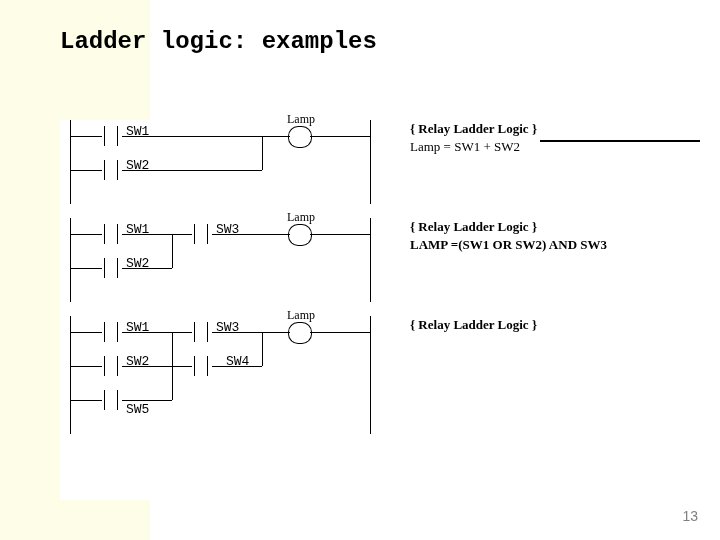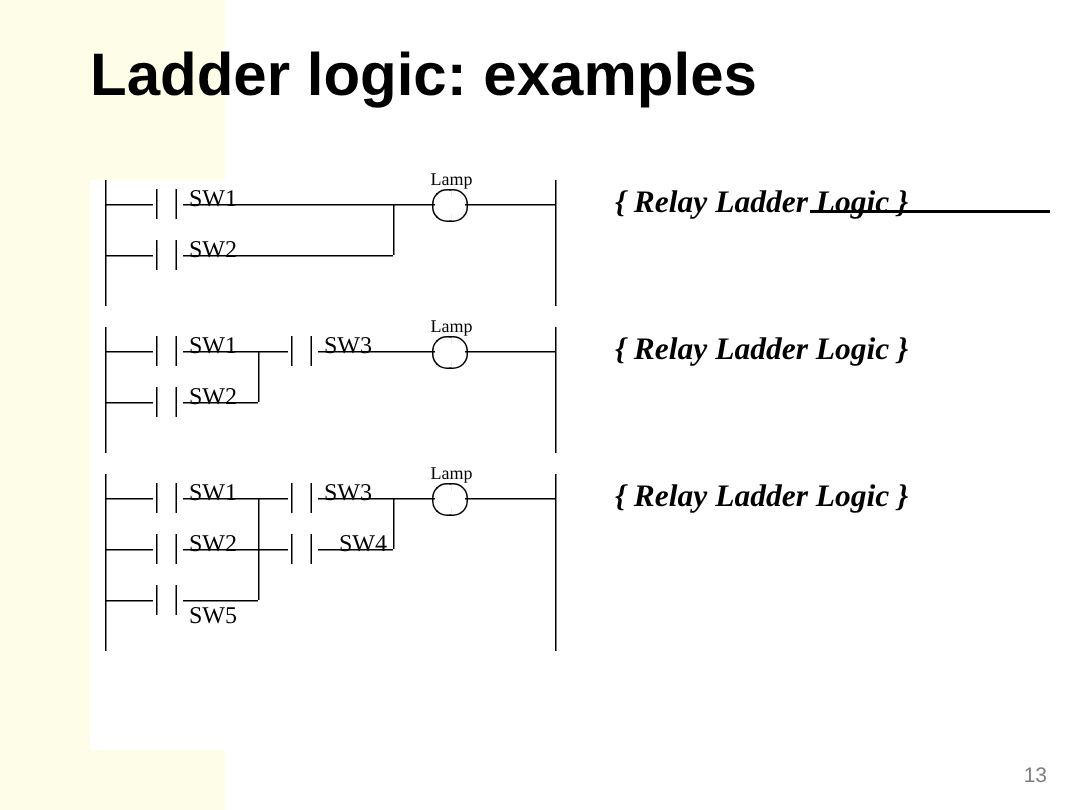--- a/index.html
+++ b/index.html
@@ -19,23 +19,23 @@
     top: 0;
     width: 150px;
     height: 540px;
     background: #fdfde8;
     z-index: 0;
   }
   .title {
     position: absolute;
     left: 60px;
     top: 28px;
-    font-family: Liberation Sans, sans-serif;
+    font-family: Liberation Mono, monospace;
     font-weight: 700;
-    font-size: 40px;
+    font-size: 24px;
     z-index: 2;
   }
   .title-rule {
     position: absolute;
     left: 540px;
     top: 140px;
     width: 160px;
     height: 0;
     border-top: 2px solid #000;
     z-index: 2;
@@ -65,23 +65,22 @@
     border: none;
   }
   .diagram {
     position: relative;
     flex: 0 0 320px;
     height: var(--h, 90px);
   }
   .annot {
     flex: 1;
     padding-left: 30px;
-    font-size: 21px;
+    font-size: 13px;
     line-height: 1.35;
-    font-style: italic;
   }
   .annot .hdr { font-weight: 700; }
   .annot .eq  { font-weight: 700; }
   .annot .eq2 { font-weight: 400; }
 
   
   .rail {
     position: absolute;
     top: 0;
     bottom: 0;
@@ -110,23 +109,24 @@
     top: 0;
     bottom: 0;
     width: 0;
     border-left: 1px solid #000;
   }
   .contact::before { left: 4px; }
   .contact::after  { right: 4px; }
 
   .clabel {
     position: absolute;
-    font-size: 16px;
+    font-size: 13px;
     transform: translateY(-2px);
     white-space: nowrap;
+    font-family: Liberation Mono, monospace;
   }
   .coil {
     position: absolute;
     width: 20px;
     height: 20px;
   }
   .coil span.arc-l,
   .coil span.arc-r {
     position: absolute;
     width: 12px;
@@ -166,20 +166,21 @@
         <div class="olabel" style="left: 227px; top: -8px;">Lamp</div>
         <div class="wire" style="left: 250px; width: 60px; top: 16px;"></div>
         <div class="wire" style="left: 10px; width: 32px; top: 50px;"></div>
         <div class="contact" style="left: 40px; top: 40px;"></div>
         <div class="clabel" style="left: 66px; top: 40px;">SW2</div>
         <div class="wire" style="left: 62px; width: 140px; top: 50px;"></div>
         <div class="vwire" style="left: 202px; top: 16px; height: 34px;"></div>
       </div>
       <div class="annot">
         <div class="hdr">{ Relay Ladder Logic }</div>
+        <div class="eq2">Lamp = SW1 + SW2</div>
       </div>
     </div>
     <div style="height: 14px;"></div>
     <div class="example">
       <div class="diagram" style="--h: 84px;">
         <div class="rail" style="left: 10px;"></div>
         <div class="rail" style="left: 310px;"></div>
         <div class="wire" style="left: 10px; width: 32px; top: 16px;"></div>
         <div class="contact" style="left: 40px; top: 6px;"></div>
         <div class="clabel" style="left: 66px; top: 6px;">SW1</div>
@@ -194,20 +195,21 @@
         <div class="olabel" style="left: 227px; top: -8px;">Lamp</div>
         <div class="wire" style="left: 250px; width: 60px; top: 16px;"></div>
         <div class="wire" style="left: 10px; width: 32px; top: 50px;"></div>
         <div class="contact" style="left: 40px; top: 40px;"></div>
         <div class="clabel" style="left: 66px; top: 40px;">SW2</div>
         <div class="wire" style="left: 62px; width: 50px; top: 50px;"></div>
         <div class="vwire" style="left: 112px; top: 16px; height: 34px;"></div>
       </div>
       <div class="annot">
         <div class="hdr">{ Relay Ladder Logic }</div>
+        <div class="eq">LAMP =(SW1 OR SW2)  AND SW3</div>
       </div>
     </div>
     <div style="height: 14px;"></div>
     <div class="example">
       <div class="diagram" style="--h: 118px;">
         <div class="rail" style="left: 10px;"></div>
         <div class="rail" style="left: 310px;"></div>
         <div class="wire" style="left: 10px; width: 32px; top: 16px;"></div>
         <div class="contact" style="left: 40px; top: 6px;"></div>
         <div class="clabel" style="left: 66px; top: 6px;">SW1</div>

